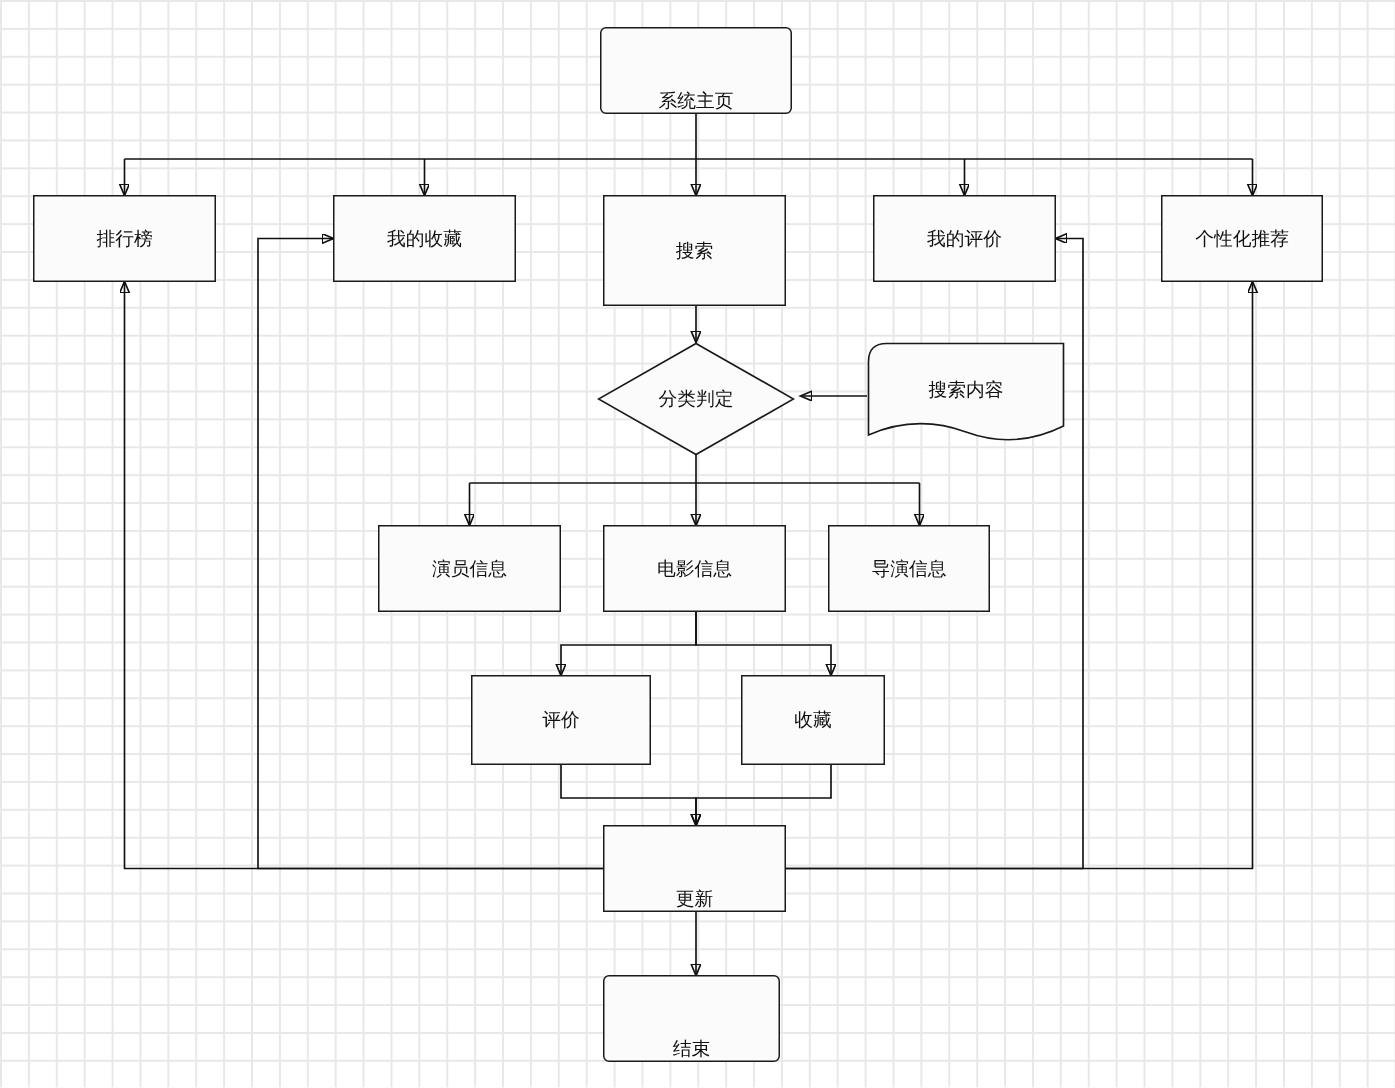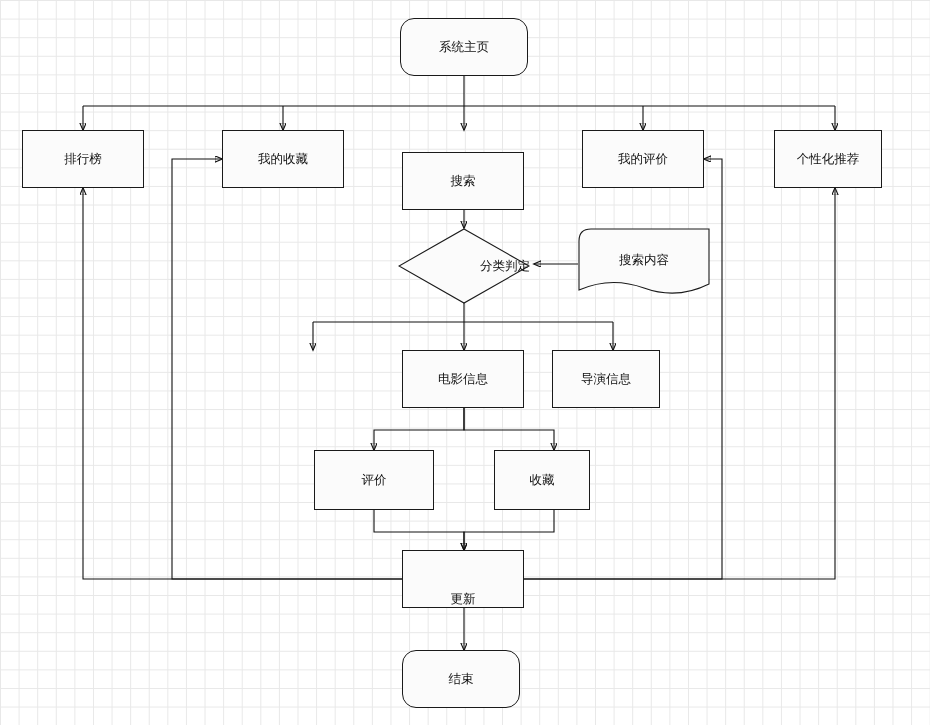--- a/index.html
+++ b/index.html
@@ -26,30 +26,31 @@
     border: 1px solid #1a1a1a;
     display: flex;
     align-items: center;
     justify-content: center;
     text-align: center;
     font-size: 12.5px;
     color: #101010;
     line-height: 1.3;
   }
   .node.rounded {
-    border-radius: 14px;
+    border-radius: 4px;
+    align-items: flex-end;
   }
   .node.plain {
     border-radius: 0;
   }
   .diamond-wrap {
     position: absolute;
     display: flex;
     align-items: center;
-    justify-content: flex-end;
+    justify-content: center;
   }
   .diamond-shape {
     position: absolute;
     left: 0;
     top: 0;
     width: 100%;
     height: 100%;
   }
   .diamond-label {
     position: relative;
@@ -149,21 +150,21 @@
   </div>
 
   <div class="node plain" style="left:22px;top:130px;width:122px;height:58px;">
     <span>排行榜</span>
   </div>
 
   <div class="node plain" style="left:222px;top:130px;width:122px;height:58px;">
     <span>我的收藏</span>
   </div>
 
-  <div class="node plain" style="left:402px;top:130px;width:122px;height:58px;margin-top:22px;">
+  <div class="node plain" style="left:402px;top:130px;width:122px;height:74px;">
     <span>搜索</span>
   </div>
 
   <div class="node plain" style="left:582px;top:130px;width:122px;height:58px;justify-content:center;">
     <span>我的评价</span>
   </div>
 
   <div class="node plain" style="left:774px;top:130px;width:108px;height:58px;">
     <span>个性化推荐</span>
   </div>
@@ -175,20 +176,23 @@
     <span class="diamond-label">分类判定</span>
   </div>
 
   <div class="doc-wrap" style="left:578px;top:228px;width:132px;height:70px;">
     <svg class="doc-shape" viewBox="0 0 132 70" preserveAspectRatio="none">
       <path d="M1,13 Q1,1 13,1 L131,1 L131,56 Q99,72 66,60 Q33,48 1,62 Z" fill="#fbfbfb" stroke="#1a1a1a" stroke-width="1.1"></path>
     </svg>
     <span class="doc-label">搜索内容</span>
   </div>
 
+  <div class="node plain" style="left:252px;top:350px;width:122px;height:58px;">
+    <span>演员信息</span>
+  </div>
 
   <div class="node plain" style="left:402px;top:350px;width:122px;height:58px;text-align:right;">
     <span>电影信息</span>
   </div>
 
   <div class="node plain" style="left:552px;top:350px;width:108px;height:58px;text-align:center;">
     <span>导演信息</span>
   </div>
 
   <div class="node plain" style="left:314px;top:450px;width:120px;height:60px;">

